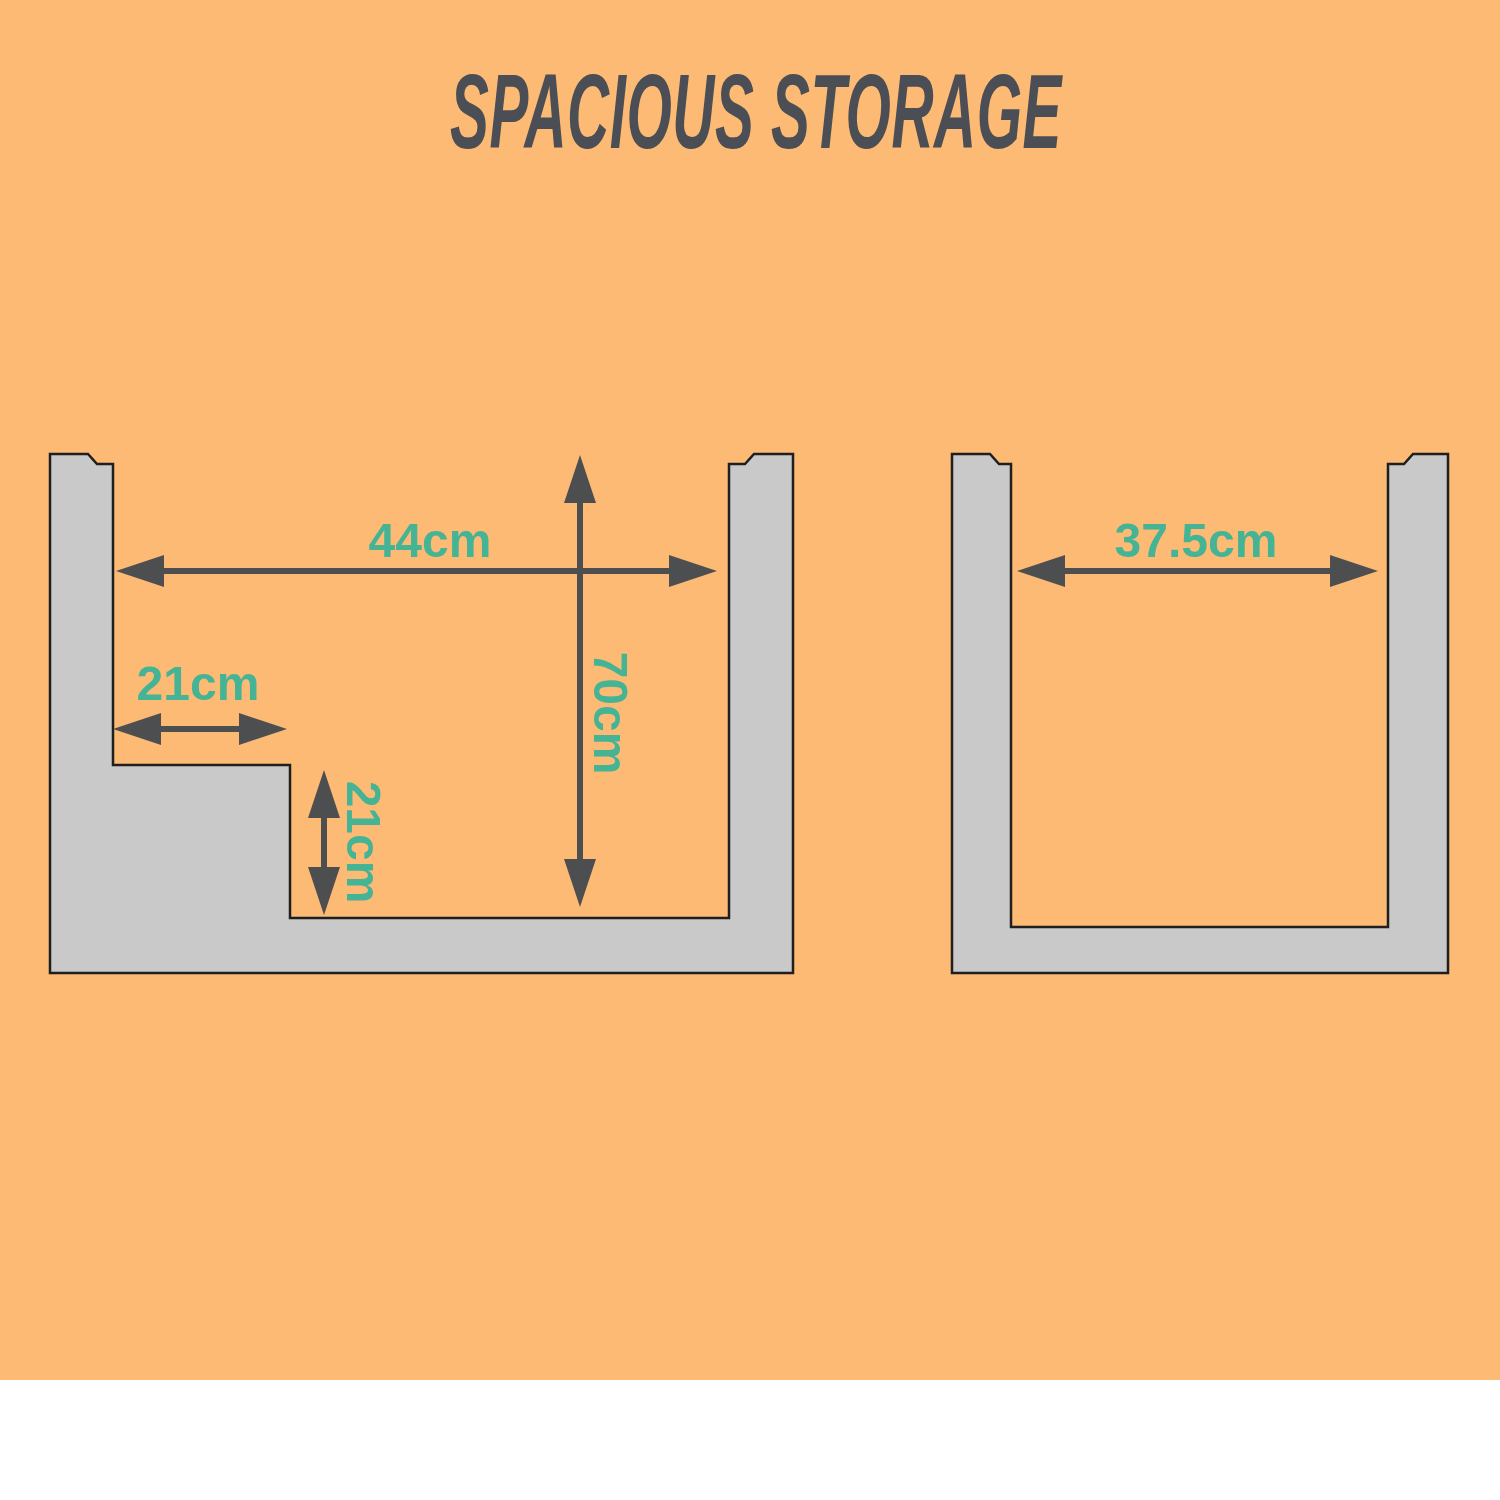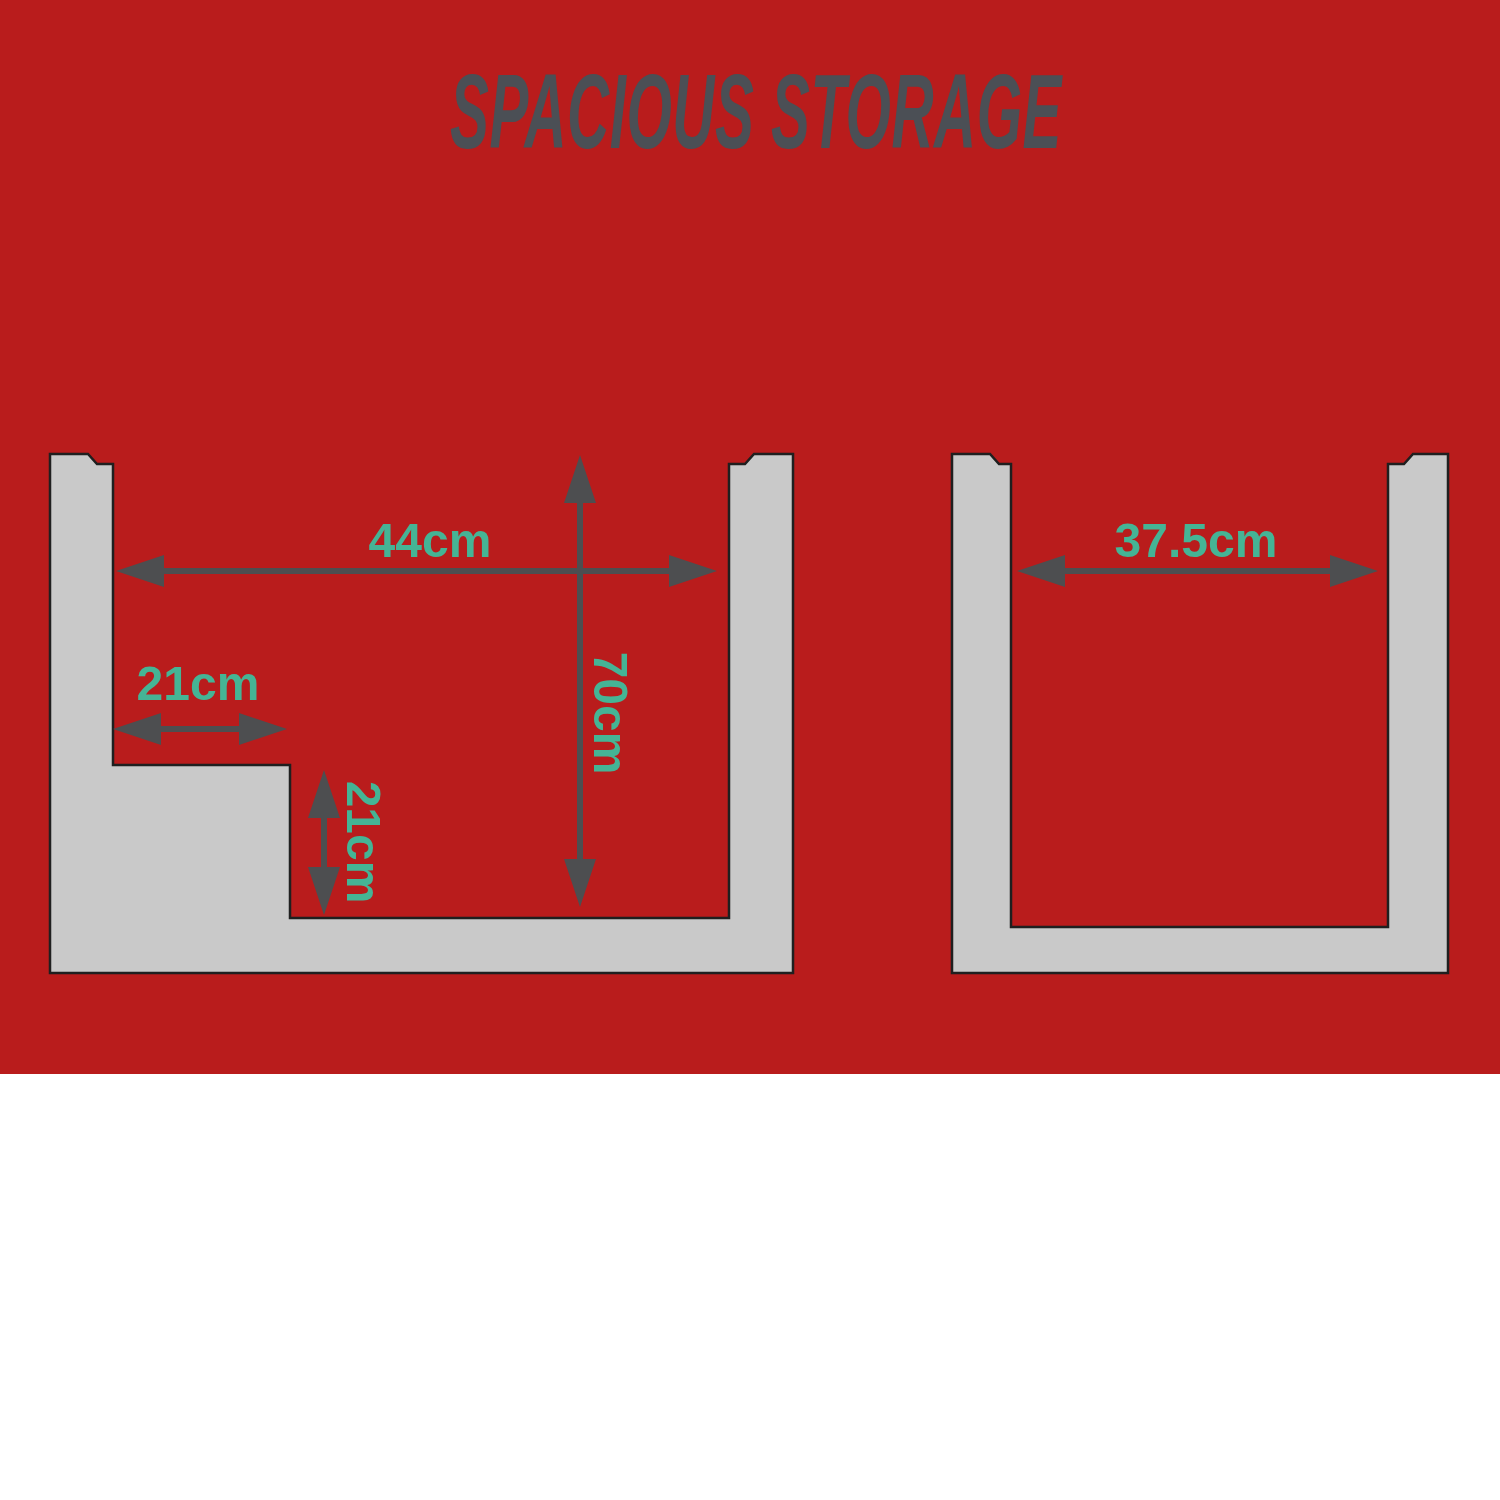--- a/index.html
+++ b/index.html
@@ -3,22 +3,22 @@
 <meta charset="utf-8">
 <style>
   html, body {
     margin: 0;
     padding: 0;
     background: #ffffff;
   }
   .canvas {
     position: relative;
     width: 1500px;
-    height: 1074px;
-    background: #b91c1c;
+    height: 1380px;
+    background: #fdba74;
     overflow: hidden;
   }
   svg { display: block; }
   .title-text {
     font-family: "Liberation Sans", sans-serif;
     font-weight: bold;
     font-style: italic;
     font-size: 106px;
     letter-spacing: 1px;
   }

